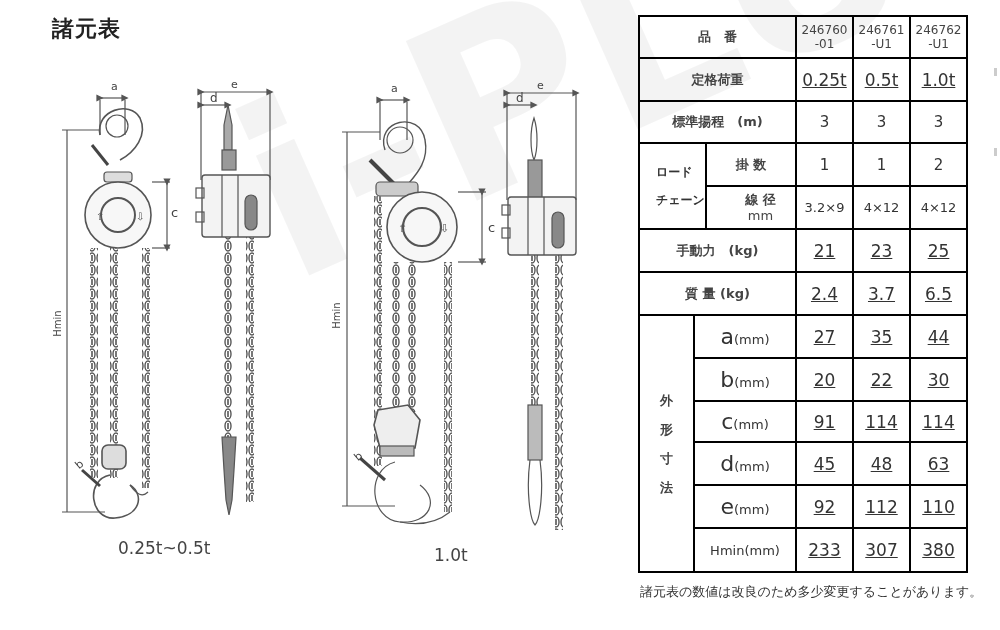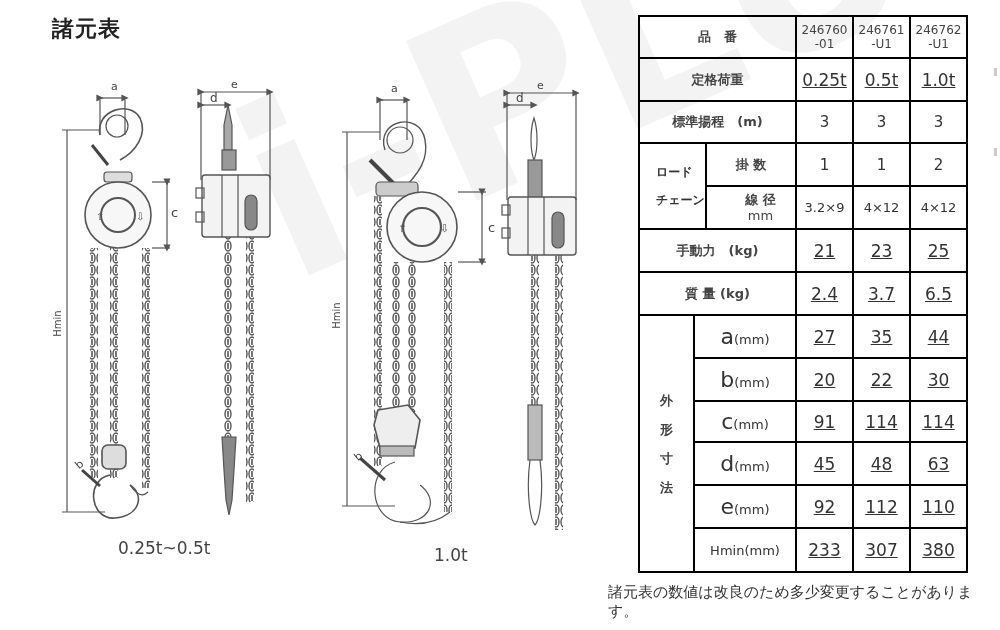--- a/index.html
+++ b/index.html
@@ -14,21 +14,21 @@
   .spec-table { position:absolute; left:638px; top:15px; border-collapse:collapse; table-layout:fixed; }
   .spec-table td { border:2px solid #000000; text-align:center; vertical-align:middle; padding:0;
                    font-size:15px; color:#333; height:39px; }
   .spec-table td.lbl { font-size:13px; font-weight:bold; color:#444; }
   .spec-table td.pn { font-size:12px; line-height:14px; color:#444; }
   .spec-table td.big { font-size:17px;text-decoration:underline; }
   .spec-table td.dimlbl { font-size:13px;margin-left:30px; }
   .spec-table td.dimlbl .ltr { font-size:22px; font-weight:normal; }
   .spec-table td.vert { font-size:13px; font-weight:bold; line-height:29px; color:#444; }
   .spec-table td.chainlbl { font-size:12px; font-weight:bold; text-align:left; padding-left:16px; line-height:28px; }
-  .note { position:absolute; left:608px; top:583px; font-size:15px; color:#333; }
+  .note { position:absolute; left:640px; top:583px; font-size:13px; color:#333; }
   .edge-mark { position:absolute; left:994px; width:3px; height:8px; background:#ccc; }
 </style>
 </head>
 <body>
 
 <div class="title">諸元表</div>
 <div class="watermark">i-PLUS</div>
 
 <svg class="drawing" width="640" height="630" viewBox="0 0 640 630">
   <defs>

